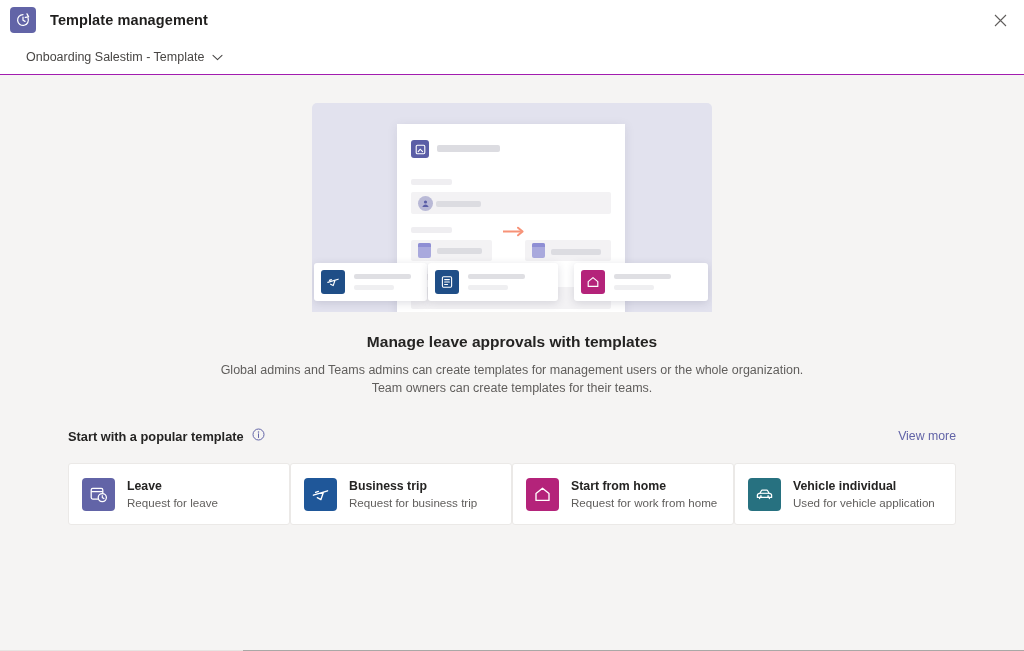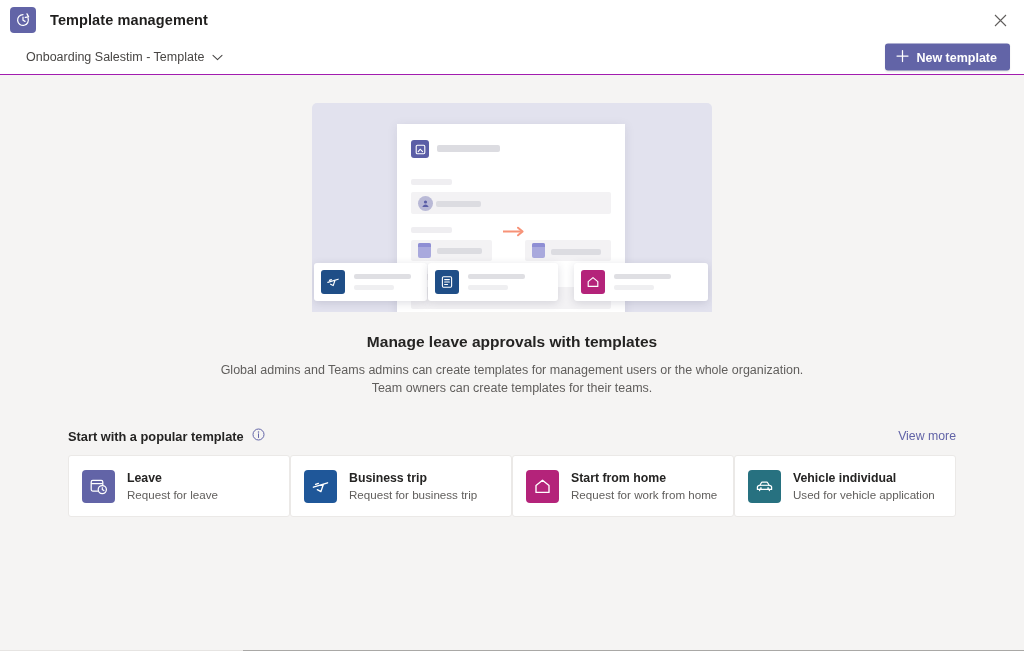--- a/index.html
+++ b/index.html
@@ -143,21 +143,21 @@
     text-align: center; margin-top: 10px;
     font-size: 12.5px; color: #605e5c; line-height: 18px;
   }
 
   
   .section {
     margin: 30px 0 0 0; padding: 0 14px;
   }
   .section-head {
     display: flex; align-items: center;
-    width: 888px; margin: 0 auto;
+    width: 888px; margin: 8px auto;
     padding: 0 0 10px 0;
     justify-content: space-between;
   }
   .section-title {
     font-size: 12.8px; font-weight: bold; color: #252423;
   }
   .info-icon { margin-left: 8px; display:block; cursor: pointer; }
   .view-more {
     margin-left: auto; font-size: 12.3px; color: #6264a7;
     cursor: pointer; text-decoration: none;
@@ -217,28 +217,20 @@
 
   <div class="commandbar">
     <div class="tpl-select">
       <span>Onboarding Salestim - Template</span>
       <span class="chev">
         <svg width="11" height="7" viewBox="0 0 11 7" aria-hidden="true">
           <path d="M1 1.3 L5.5 5.6 L10 1.3" fill="none" stroke="#484644" stroke-width="1.05" stroke-linecap="round" stroke-linejoin="round"></path>
         </svg>
       </span>
     </div>
-    <button class="new-template-btn">
-      <span class="plus-ic">
-        <svg width="13" height="13" viewBox="0 0 13 13" aria-hidden="true">
-          <path d="M6.5 1 V12 M1 6.5 H12" stroke="#ffffff" stroke-width="1.25" fill="none" stroke-linecap="round"></path>
-        </svg>
-      </span>
-      <span>New template</span>
-    </button>
   </div>
 
   <div class="main">
 
     <div class="hero-wrap">
       <div class="hero">
 
         <div class="doc-card">
           <div class="doc-row-icon">
             <svg width="11" height="11" viewBox="0 0 11 11" aria-hidden="true">

